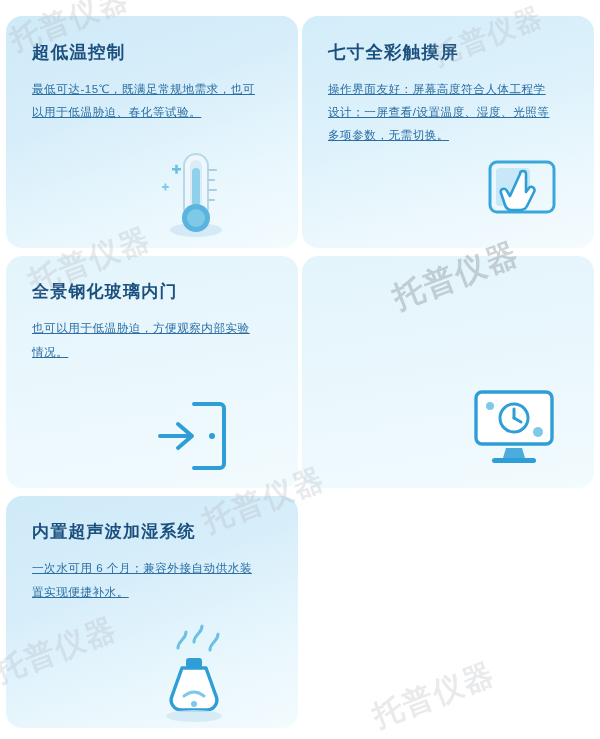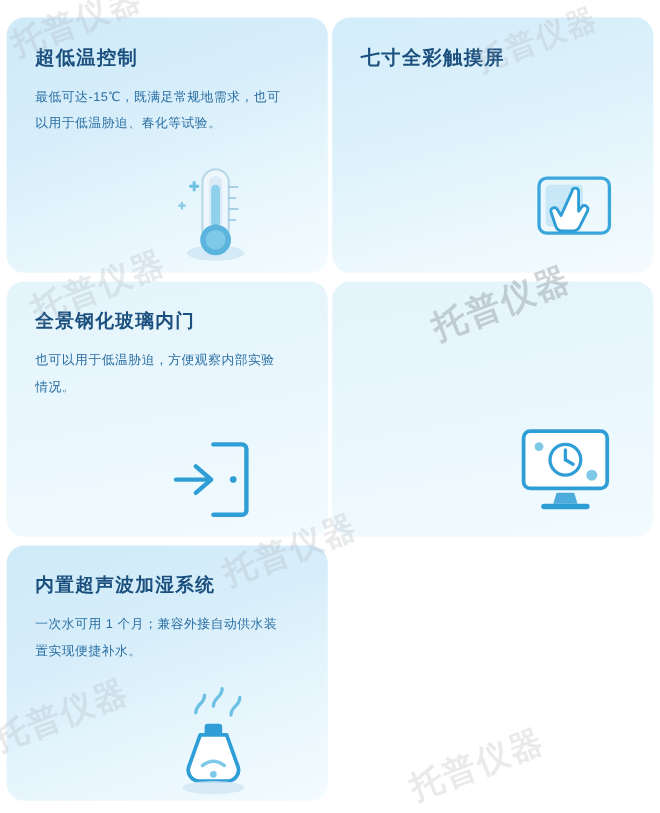--- a/index.html
+++ b/index.html
@@ -71,20 +71,21 @@
 
   .card-body {
     font-size: 11.6px;
     color: #2a6ea3;
     line-height: 2.0;
     letter-spacing: 0.5px;
     margin: 0 2px;
     position: relative;
     z-index: 3;
     max-width: 228px;
+    text-decoration: underline;
   }
 
   
   .art {
     position: absolute;
     right: 18px;
     bottom: 10px;
     width: 96px;
     height: 104px;
     z-index: 2;
@@ -147,20 +148,21 @@
           <g fill="#6cc0e4">
             <path d="M26 30 l3.2 0 0 -3.2 2.6 0 0 3.2 3.2 0 0 2.6 -3.2 0 0 3.2 -2.6 0 0 -3.2 -3.2 0z"></path>
             <path d="M16 48 l2.4 0 0 -2.4 2 0 0 2.4 2.4 0 0 2 -2.4 0 0 2.4 -2 0 0 -2.4 -2.4 0z" opacity="0.8"></path>
           </g>
         </svg>
       </div>
     </div>
 
     <div class="card r1 alt">
       <div class="card-title">七寸全彩触摸屏</div>
+      <div class="card-body">操作界面友好：屏幕高度符合人体工程学设计；一屏查看/设置温度、湿度、光照等多项参数，无需切换。</div>
       <div class="art touch">
         <svg viewBox="0 0 92 84" width="92" height="84">
           <rect x="14" y="16" width="64" height="50" rx="7" fill="none" stroke="#3aa7dc" stroke-width="3"></rect>
           <rect x="20" y="22" width="34" height="38" rx="4" fill="#bfe4f5" opacity="0.8"></rect>
           <path d="M44 28 c0 -4 6 -4 6 0 l0 18 3 -4 c2 -3 7 0 5 4 l-7 14 c-1.5 3 -4 4 -7 4 l-9 0 c-3 0 -5 -2 -6 -5 l-4 -12 c-1.5 -4 4 -6 6 -2 l3 5 z" fill="#ffffff" stroke="#2f9ed6" stroke-width="2.6" stroke-linejoin="round"></path>
         </svg>
       </div>
     </div>
 
     <div class="card r2 soft">
@@ -188,21 +190,21 @@
           <g fill="#7fc9e8">
             <circle cx="26" cy="22" r="4"></circle>
             <circle cx="74" cy="48" r="5"></circle>
           </g>
         </svg>
       </div>
     </div>
 
     <div class="card r3">
       <div class="card-title">内置超声波加湿系统</div>
-      <div class="card-body">一次水可用 1 个月；兼容外接自动供水装置实现便捷补水。</div>
+      <div class="card-body">一次水可用 6 个月；兼容外接自动供水装置实现便捷补水。</div>
       <div class="art humid">
         <svg viewBox="0 0 92 102" width="92" height="102">
           <g stroke="#6cc0e4" stroke-width="3" fill="none" stroke-linecap="round">
             <path d="M30 24 c0 -8 8 -8 8 -16"></path>
             <path d="M46 18 c0 -8 8 -8 8 -16"></path>
             <path d="M62 26 c0 -8 8 -8 8 -16"></path>
           </g>
           <path d="M34 44 h24 l10 28 a10 10 0 0 1 -9 14 h-26 a10 10 0 0 1 -9 -14 z" fill="#ffffff" stroke="#2f9ed6" stroke-width="3.4" stroke-linejoin="round"></path>
           <rect x="38" y="34" width="16" height="10" rx="3" fill="#2f9ed6"></rect>
           <path d="M36 72 q10 -8 20 0" stroke="#7fc9e8" stroke-width="3" fill="none" stroke-linecap="round"></path>

